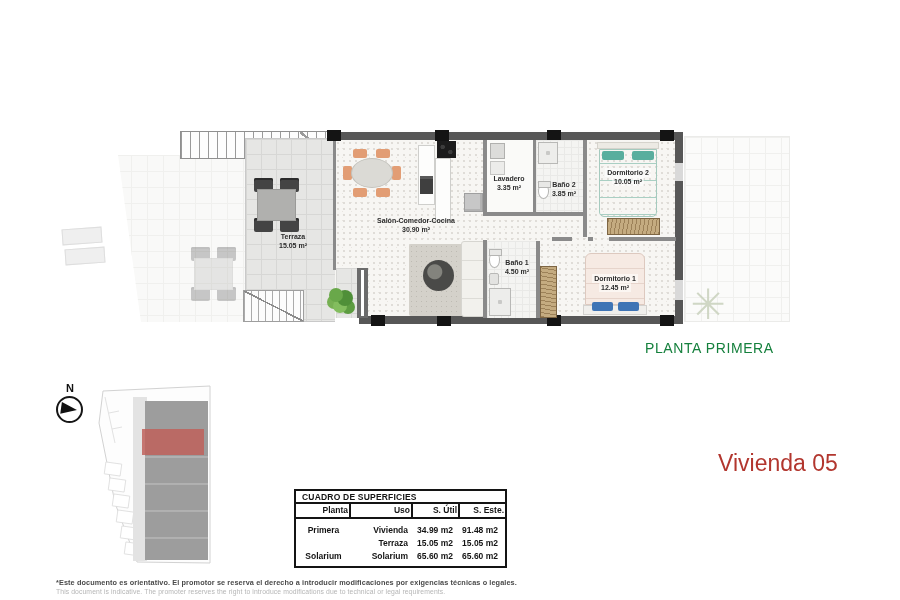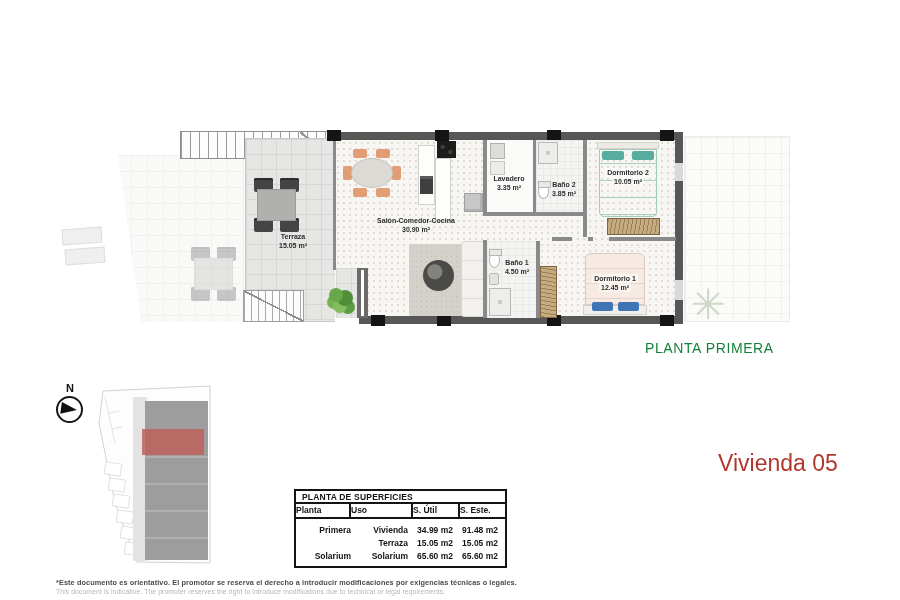--- a/index.html
+++ b/index.html
@@ -136,26 +136,26 @@
   #siteplan { left:85px; top:383px; width:126px; height:182px; }
 
   #unit-title { left:718px; top:450px; width:160px; font-size:23px; color:#b2362e; }
 
   
   #surface-table { left:294px; top:489px; width:213px; border:2px solid #141414; background:#fff;
     font-size:8.5px; font-weight:bold; color:#141414; }
   #surface-table .t-title { height:13px; line-height:13px; padding-left:6px; border-bottom:2px solid #141414; letter-spacing:.2px; }
   .trow { display:flex; }
   .trow > div { height:13px; line-height:13px; }
-  .c1 { width:55px; text-align:right; }
+  .c1 { width:55px; text-align:center; }
   .c2 { width:62px; text-align:right; padding-right:5px; }
   .c3 { width:47px; text-align:right; padding-right:7px; }
   .c4 { flex:1; text-align:right; padding-right:7px; }
   .thead { border-bottom:2px solid #141414; }
-  .thead > div { text-align:left; padding-right:10px; }
+  .thead > div { text-align:right; padding-right:1px; }
   .thead .c1, .thead .c2, .thead .c3 { border-right:2px solid #141414; }
   .tbody { padding:5px 0 3px; }
   .ttotal { border-top:3px double #141414; }
   .ttotal > div { height:15px; line-height:15px; }
 
   #disclaimer { left:56px; top:578px; width:500px; }
   #disclaimer .es { font-size:7.3px; font-weight:bold; color:#4a4a4a; letter-spacing:.1px; }
   #disclaimer .en { font-size:6.8px; color:#b6b6b6; margin-top:1px; letter-spacing:.1px; }
 </style>
 </head>
@@ -323,21 +323,21 @@
     <line x1="60" y1="101" x2="123" y2="101"></line>
     <line x1="60" y1="128" x2="123" y2="128"></line>
     <line x1="60" y1="155" x2="123" y2="155"></line>
   </g>
   <rect x="57" y="46" width="62" height="26" fill="#c0625c" opacity="0.85"></rect>
 </svg>
 
 <div id="unit-title" class="abs">Vivienda 05</div>
 
 <div id="surface-table" class="abs">
-  <div class="t-title">PLANTA DE SUPERFICIES</div>
+  <div class="t-title">CUADRO DE SUPERFICIES</div>
   <div class="trow thead">
     <div class="c1">Planta</div>
     <div class="c2">Uso</div>
     <div class="c3">S. Útil</div>
     <div class="c4">S. Este.</div>
   </div>
   <div class="tbody">
     <div class="trow">
       <div class="c1">Primera</div>
       <div class="c2">Vivienda</div>

